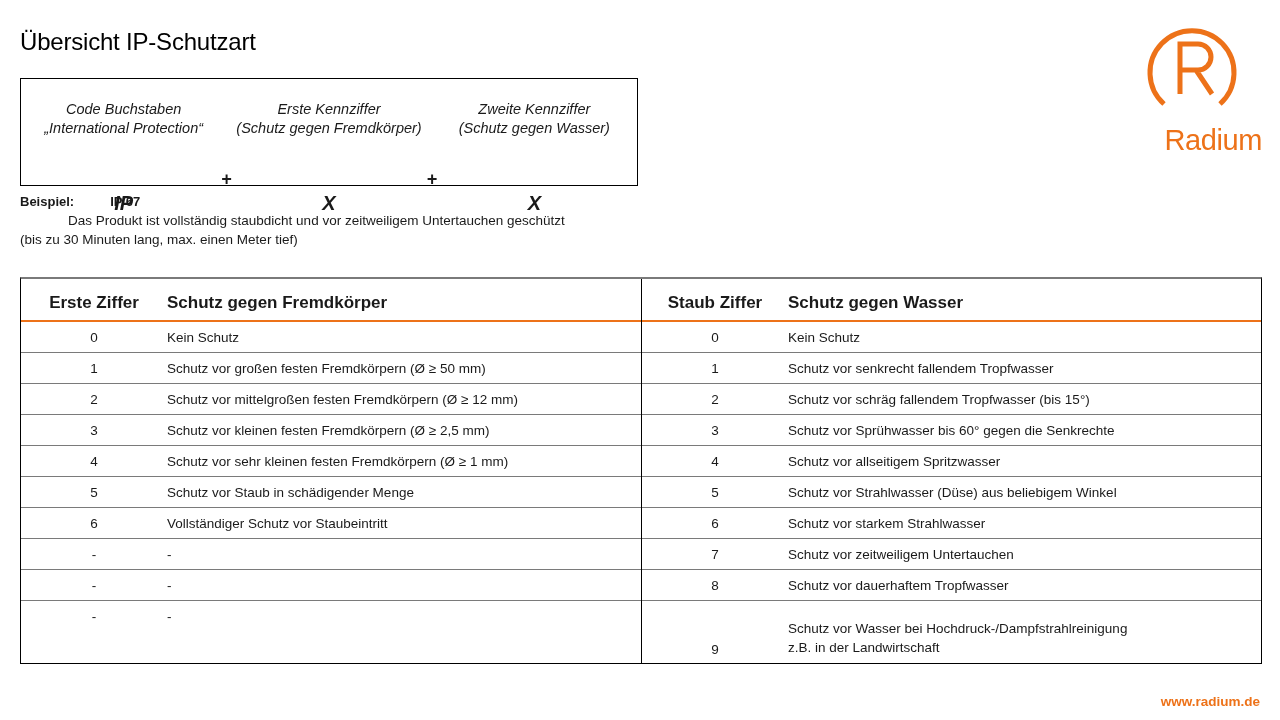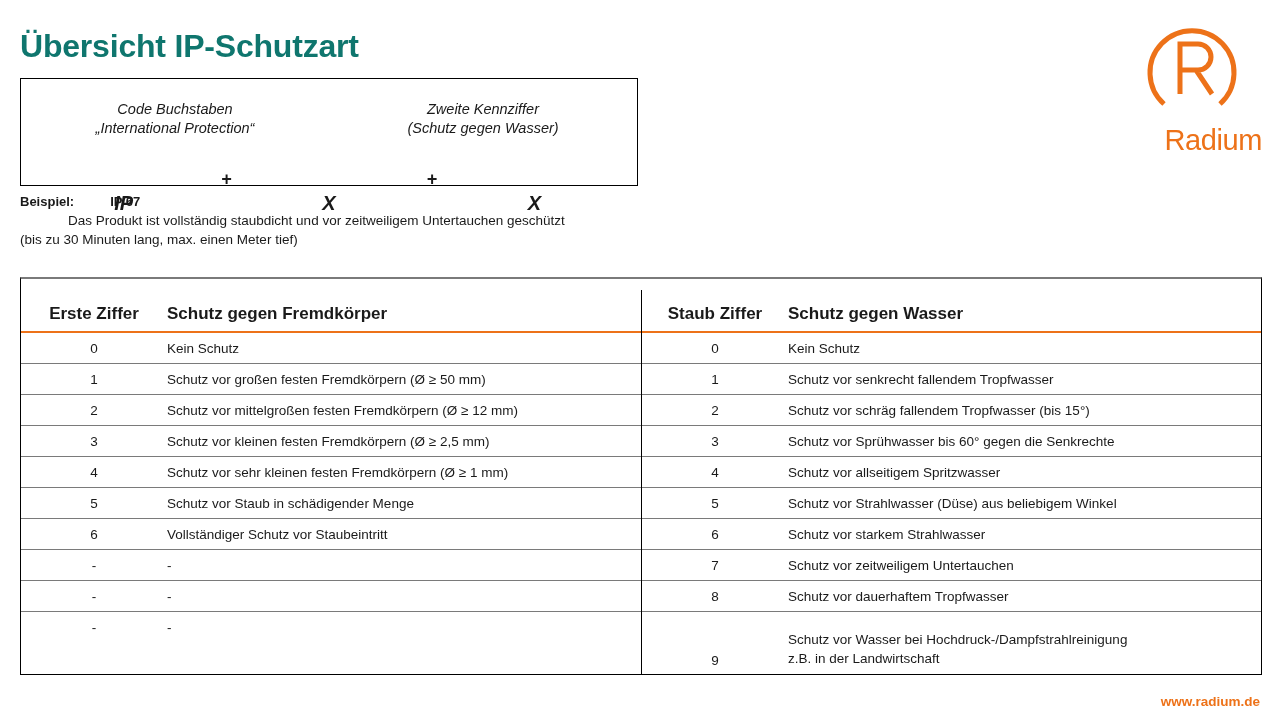--- a/index.html
+++ b/index.html
@@ -10,23 +10,23 @@
     font-family: "Liberation Sans", sans-serif;
     color: #1a1a1a;
     overflow: hidden;
   }
   .page { position: relative; width: 1280px; height: 720px; }
 
   
   .title {
     position: absolute;
     left: 20px; top: 28px;
-    font-size: 32px;
-    font-weight: bold;
-    color: #0f766e;
+    font-size: 24px;
+    font-weight: normal;
+    color: #000000;
     letter-spacing: -0.2px;
   }
 
   
   .logo { position: absolute; right: 18px; top: 12px; width: 140px; height: 150px; }
   .logo-mark { position: absolute; left: 14px; top: 0px; width: 112px; height: 100px; }
   .logo-word {
     position: absolute; left: 0px; top: 112px;
     width: 140px; text-align: right;
     font-size: 29px; font-weight: normal; color: #ED7219;
@@ -71,21 +71,21 @@
   .table-wrap {
     position: absolute;
     left: 20px; top: 277px;
     width: 1242px;
     border-top: 2px solid #7a7a7a;
     border-left: 1.5px solid #000;
     border-right: 1.5px solid #000;
     border-bottom: 1.5px solid #000;
   }
   .tbl { display: flex; width: 100%; }
-  .tbl-half { width: 50%; position: relative; margin-top: 11px; }
+  .tbl-half { width: 50%; position: relative; }
   .tbl-half.right { border-left: 1.5px solid #000; }
 
   .hdr-row {
     display: flex; align-items: flex-end;
     height: 43px;
     border-bottom: 2.5px solid #ED7219;
   }
   .hdr-num, .hdr-desc {
     font-size: 17px; font-weight: bold; padding-bottom: 7px;
   }
@@ -133,20 +133,24 @@
     <div class="logo-word">Radium</div>
   </div>
 
   <div class="code-box">
     <div class="code-cols">
       <div class="code-col">
         <div class="l1">Code Buchstaben</div>
         <div class="l2">„International Protection“</div>
       </div>
       <div class="code-col">
+        <div class="l1">Erste Kennziffer</div>
+        <div class="l2">(Schutz gegen Fremdkörper)</div>
+      </div>
+      <div class="code-col">
         <div class="l1">Zweite Kennziffer</div>
         <div class="l2">(Schutz gegen Wasser)</div>
       </div>
     </div>
     <div class="code-row2">
       <div class="cr-term">IP</div>
       <div class="cr-plus">
           <span>+</span>
         </div>
       <div class="cr-term">X</div>

